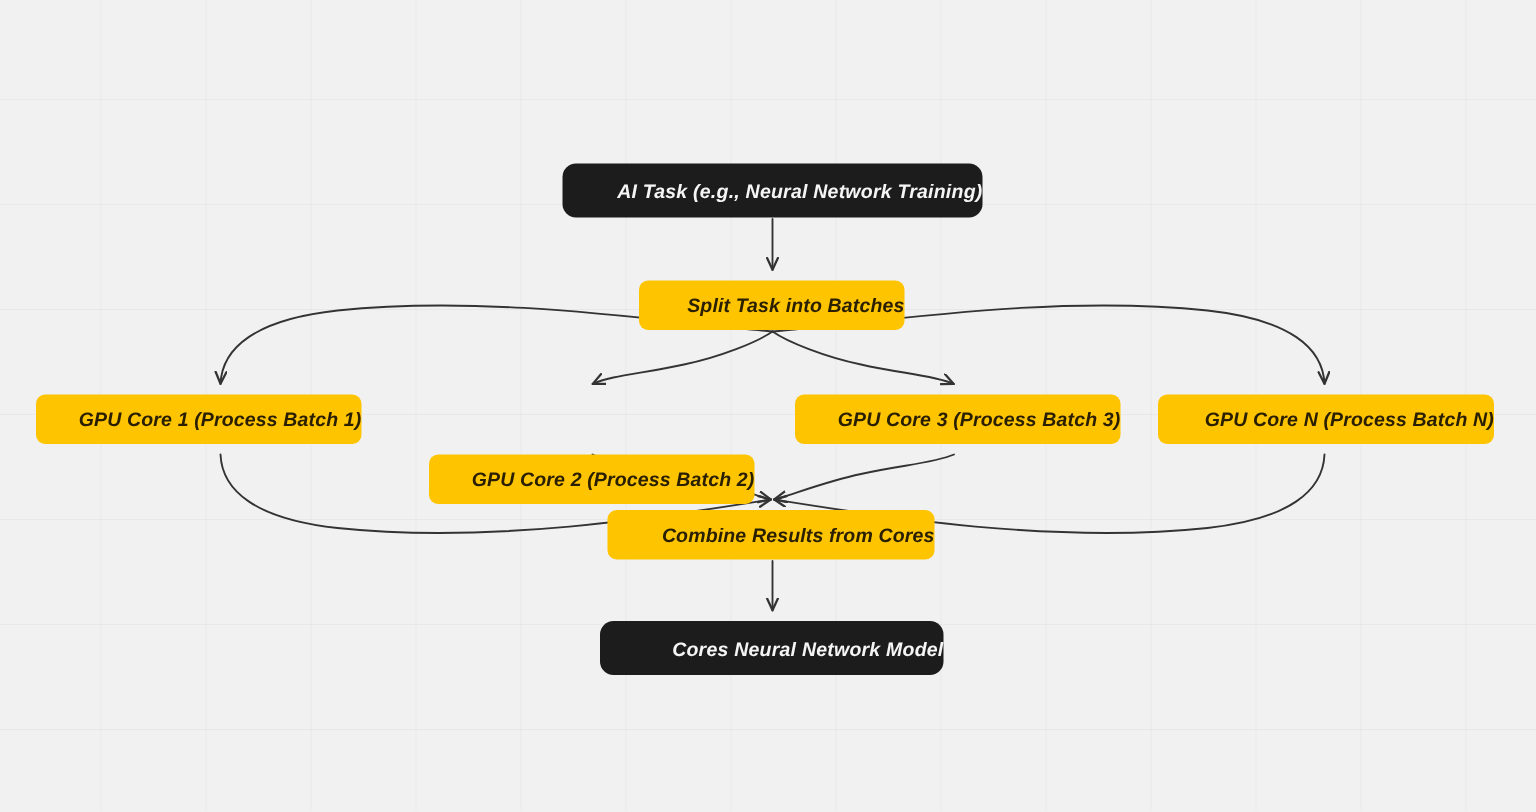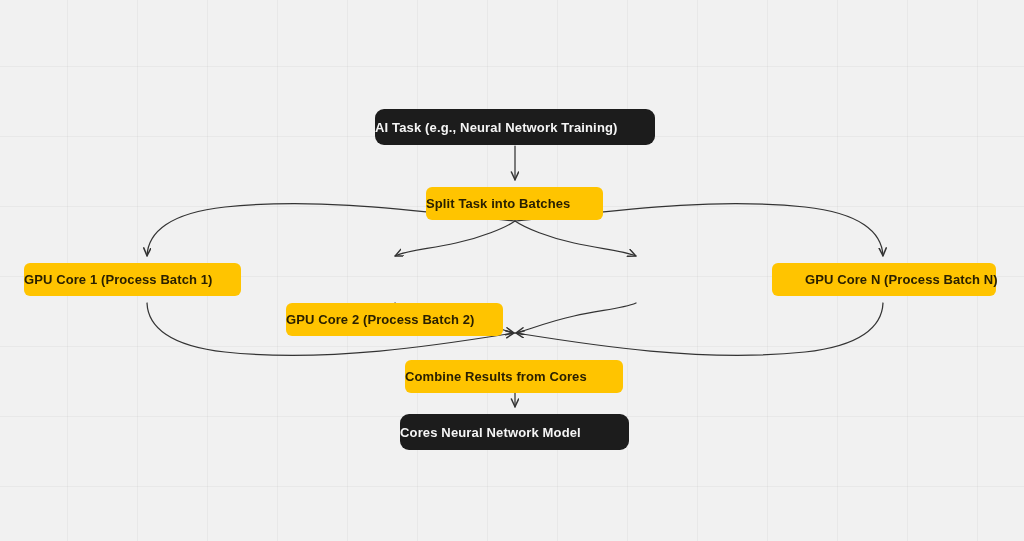--- a/index.html
+++ b/index.html
@@ -25,25 +25,26 @@
     left: 0;
     top: 0;
     width: 1024px;
     height: 541px;
     pointer-events: none;
   }
   .node {
     position: absolute;
     display: flex;
     align-items: center;
-    justify-content: flex-start;
+    justify-content: flex-end;
     box-sizing: border-box;
     text-align: center;
     white-space: nowrap;
     user-select: none;
+    font-style: italic;
   }
   .node-dark {
     background: #1c1c1c;
     color: #f5f5f5;
     border-radius: 9px;
     font-size: 13px;
     font-weight: 600;
     letter-spacing: .15px;
   }
   .node-yellow {
@@ -100,26 +101,29 @@
   </div>
 
   <div class="node node-yellow" style="left:24px; top:263px; width:217px; height:33px;">
     <span class="node-label">GPU Core 1 (Process Batch 1)</span>
   </div>
 
   <div class="node node-yellow" style="left:286px; top:263px; width:217px; height:33px;margin-top:40px;">
     <span class="node-label">GPU Core 2 (Process Batch 2)</span>
   </div>
 
+  <div class="node node-yellow" style="left:530px; top:263px; width:217px; height:33px;">
+    <span class="node-label">GPU Core 3 (Process Batch 3)</span>
+  </div>
 
   <div class="node node-yellow" style="left:772px; top:263px; width:224px; height:33px;padding-left:33px;">
     <span class="node-label">GPU Core N (Process Batch N)</span>
   </div>
 
-  <div class="node node-yellow" style="left:405px; top:340px; width:218px; height:33px;margin-top:20px;">
+  <div class="node node-yellow" style="left:405px; top:340px; width:218px; height:33px;">
     <span class="node-label">Combine Results from Cores</span>
   </div>
 
   <div class="node node-dark" style="left:400px; top:414px; width:229px; height:36px;">
     <span class="node-label">Cores Neural Network Model</span>
   </div>
 
 </div>
 
 </body></html>

